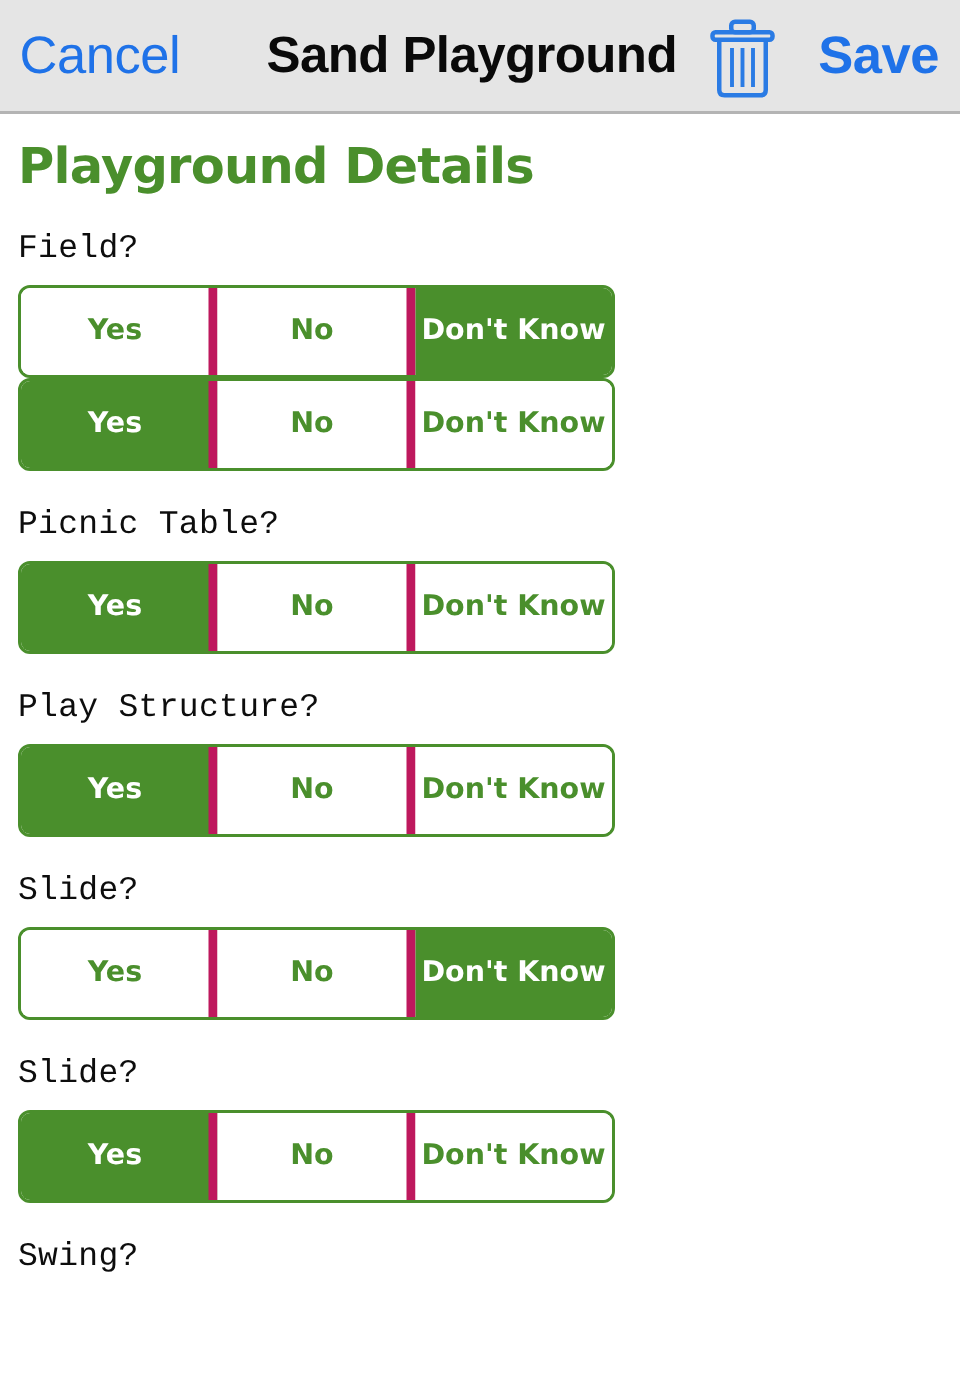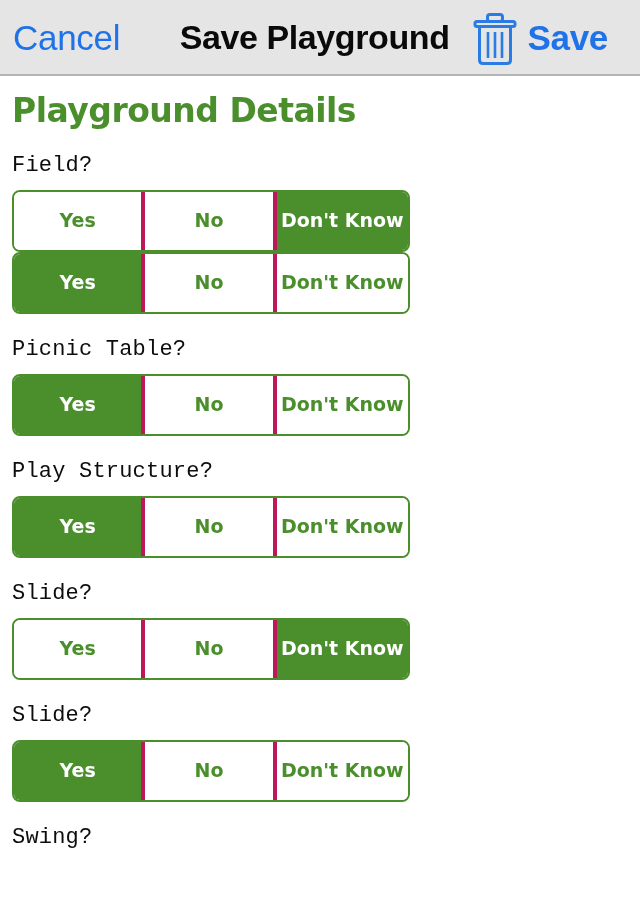--- a/index.html
+++ b/index.html
@@ -55,21 +55,21 @@
     position: absolute;
     left: 469px;
     top: 12px;
     width: 52px;
     height: 54px;
     display: block;
   }
 
   .nav-save {
     position: absolute;
-    right: 32px;
+    right: 14px;
     top: 50%;
     transform: translateY(-50%);
     font-family: "Liberation Sans", sans-serif;
     font-size: 35px;
     font-weight: bold;
     color: #1f72e8;
     letter-spacing: -0.3px;
     line-height: 1;
     white-space: nowrap;
   }
@@ -124,41 +124,41 @@
   .segment {
     flex: 1 1 33.333%;
     display: flex;
     align-items: center;
     justify-content: center;
     font-family: "DejaVu Sans", sans-serif;
     font-size: 19px;
     font-weight: bold;
     color: #4a8f2c;
     background: #ffffff;
-    border-right: 4px solid #be185d;
+    border-right: 6px solid #be185d;
     letter-spacing: 0px;
     line-height: 1;
     cursor: pointer;
     user-select: none;
   }
 
   .segment:last-child { border-right: none; }
 
   .segment.selected {
     background: #4a8f2c;
     color: #ffffff;
   }
 </style>
 </head>
 <body>
 
 <div class="navbar">
   <div class="nav-cancel">Cancel</div>
 
-  <div class="nav-title">Save Playground</div>
+  <div class="nav-title">Sand Playground</div>
 
   <div class="nav-trash">
     <svg viewBox="0 0 52 54" width="52" height="54">
 
       <rect x="18.5" y="2.5" width="15" height="7" rx="2.5" fill="none" stroke="#2a7be4" stroke-width="3"></rect>
 
       <rect x="6" y="9.5" width="40" height="5" rx="2" fill="none" stroke="#2a7be4" stroke-width="3"></rect>
 
       <path d="M10.5 15.5 L10.5 48 Q10.5 51.5 14 51.5 L38 51.5 Q41.5 51.5 41.5 48 L41.5 15.5" fill="none" stroke="#2a7be4" stroke-width="3" stroke-linejoin="round"></path>
 

